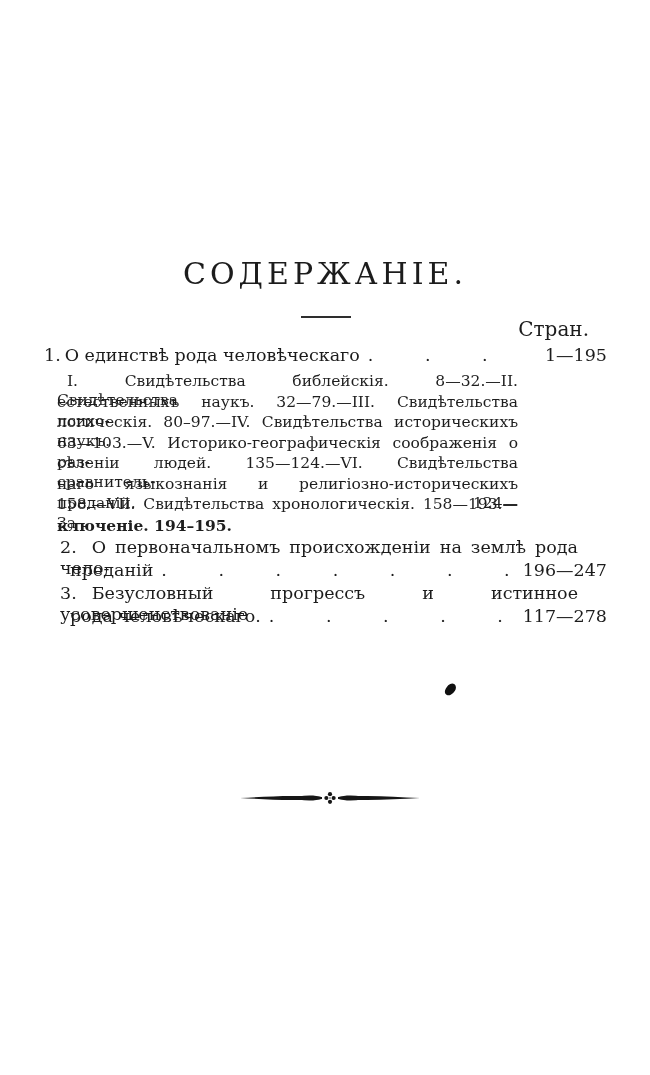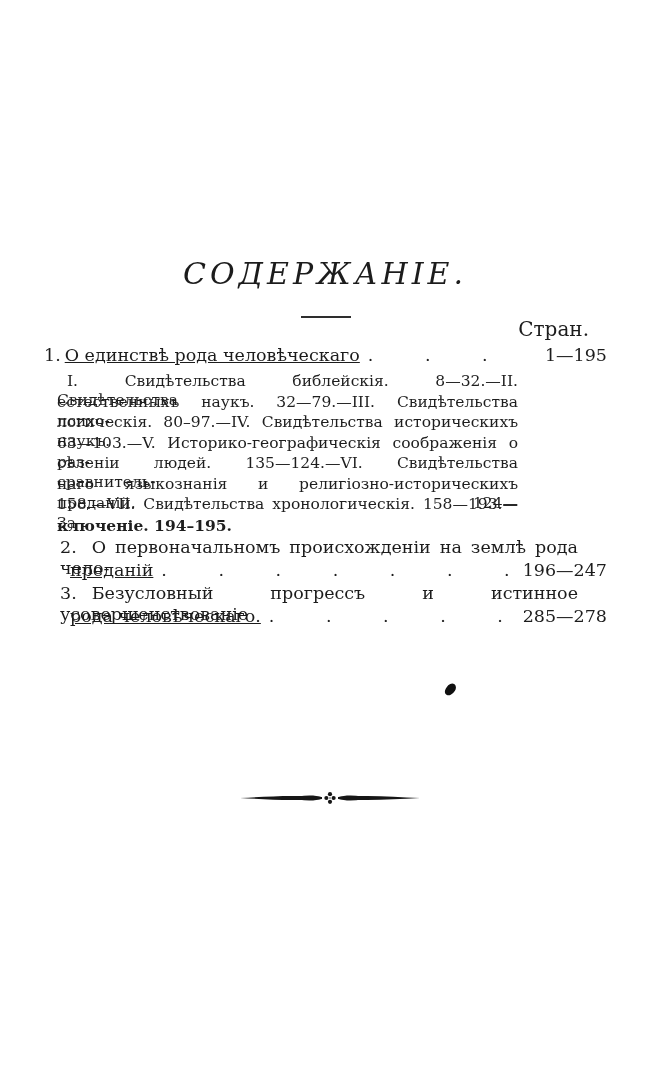--- a/index.html
+++ b/index.html
@@ -13,21 +13,20 @@
   }
   .abs { position:absolute; }
 
   .book-title {
     top:256px; left:0; width:650px;
     text-align:center;
     font-size:30px;
     letter-spacing:4px;
     line-height:36px;
     white-space:nowrap;
-    font-style:italic;
   }
   .title-rule {
     top:316px; left:301px;
     width:50px; height:2px;
     background:#2e2e2e;
   }
   .pages-header {
     top:320px; right:61px;
     font-size:20px;
     line-height:18px;
@@ -35,21 +34,21 @@
 
   
   .entry-row {
     left:44px; width:563px;
     display:flex; align-items:baseline;
     font-size:17.5px; line-height:21px;
     white-space:nowrap;
   }
   .entry-num { flex:none; margin-right:4px; }
   .entry-indent { flex:none; width:26px; }
-  .entry-text { flex:none;text-decoration:underline; }
+  .entry-text { flex:none; }
   .leader {
     flex:1 1 auto;
     overflow:hidden;
     white-space:nowrap;
     letter-spacing:23px;
     margin-left:8px; margin-right:12px;
     color:#1c1c1c;
   }
   .entry-pages { flex:none; }
 
@@ -114,21 +113,21 @@
   <span class="entry-text">преданій</span>
   <span class="leader">. . . . . . . . . . . . . . . . . . . .</span>
   <span class="entry-pages">196—247</span>
 </div>
 
 <div class="abs entry-line" style="top:583px"><span class="entry-num">3.</span><span>Безусловный прогрессъ и истинное усовершенствованіе</span></div>
 <div class="abs entry-row" style="top:606px">
   <span class="entry-indent"></span>
   <span class="entry-text">рода человѣческаго.</span>
   <span class="leader">. . . . . . . . . . . . . . . . . . . .</span>
-  <span class="entry-pages">285—278</span>
+  <span class="entry-pages">117—278</span>
 </div>
 
 <div class="abs ink-speck"></div>
 
 <svg class="abs tailpiece" viewBox="0 0 184 16" xmlns="http://www.w3.org/2000/svg">
   <g fill="#161616">
     <path d="M2,8 C30,6.8 52,4.6 84,7.1 L84,8.9 C52,11.4 30,9.2 2,8 Z"></path>
     <path d="M182,8 C154,6.8 132,4.6 100,7.1 L100,8.9 C132,11.4 154,9.2 182,8 Z"></path>
     <path d="M60,6.4 C70,4.8 78,5.2 84,7.2 L84,8.8 C78,10.8 70,11.2 60,9.6 Z"></path>
     <path d="M124,6.4 C114,4.8 106,5.2 100,7.2 L100,8.8 C106,10.8 114,11.2 124,9.6 Z"></path>

